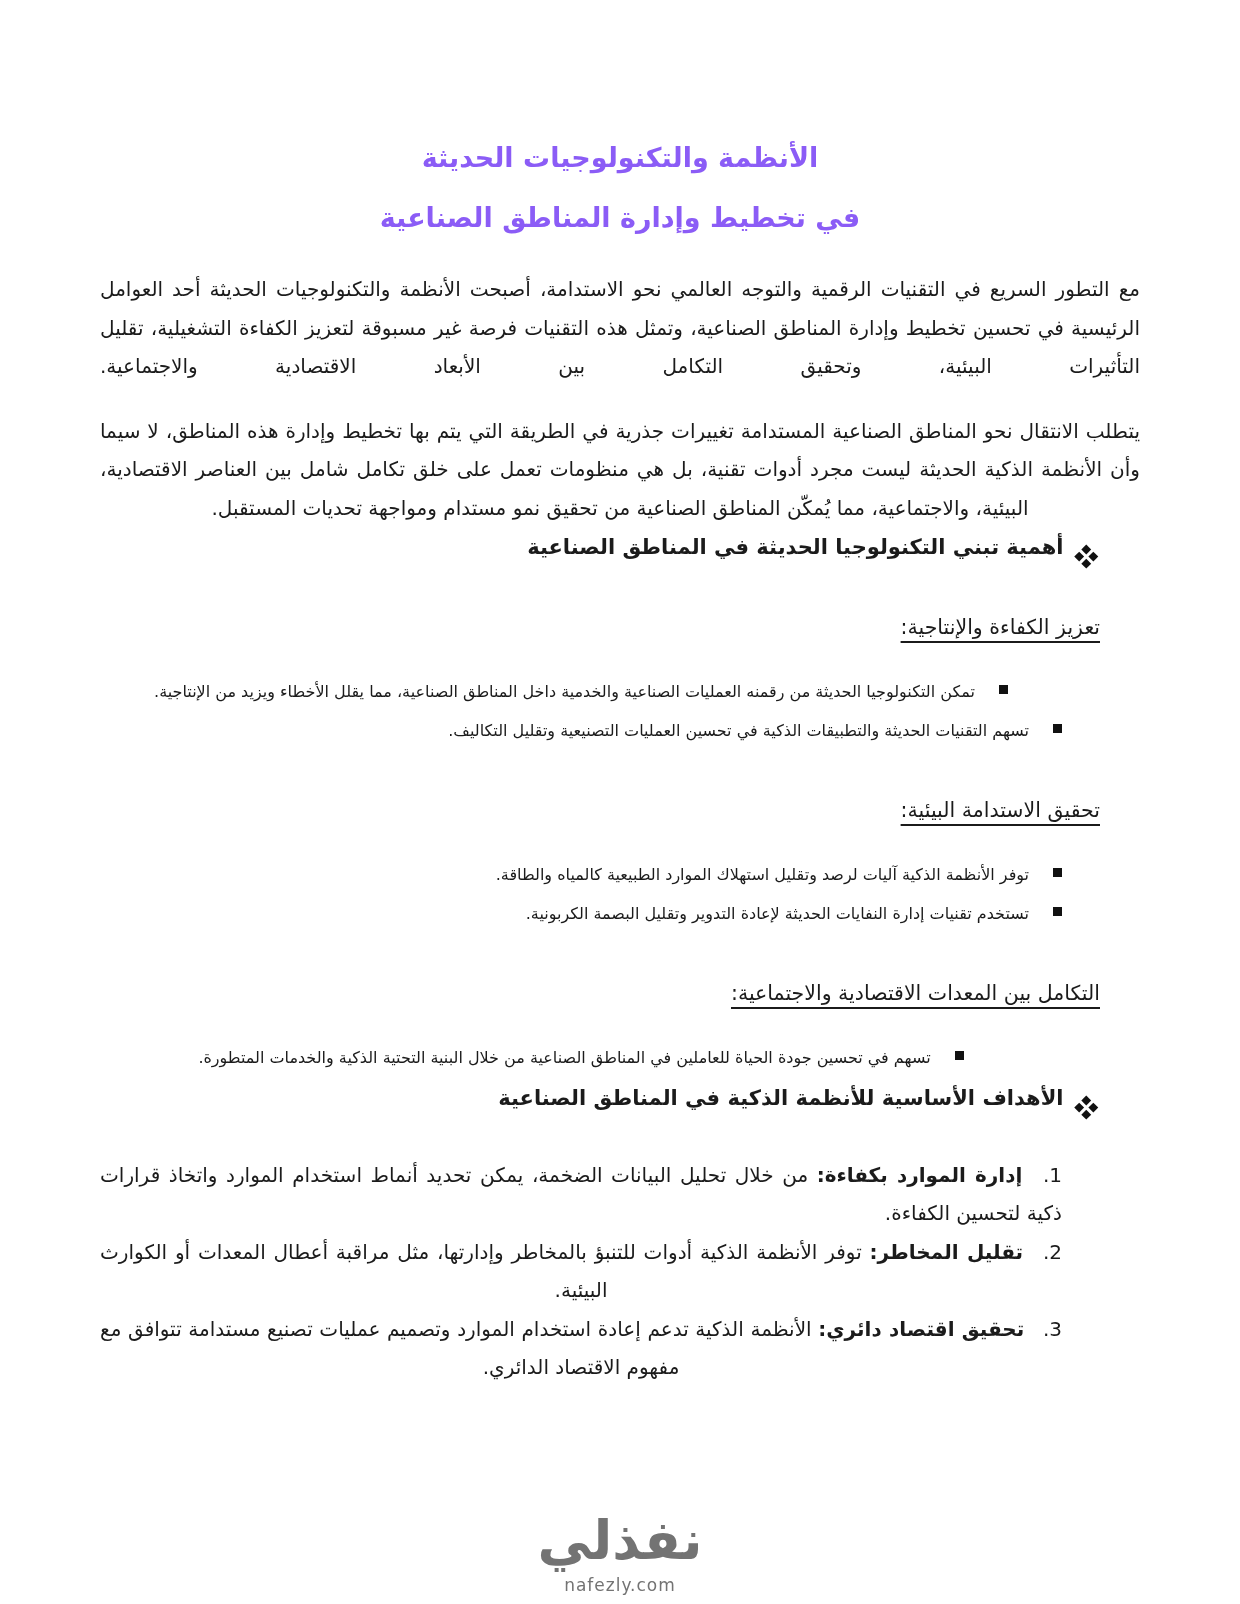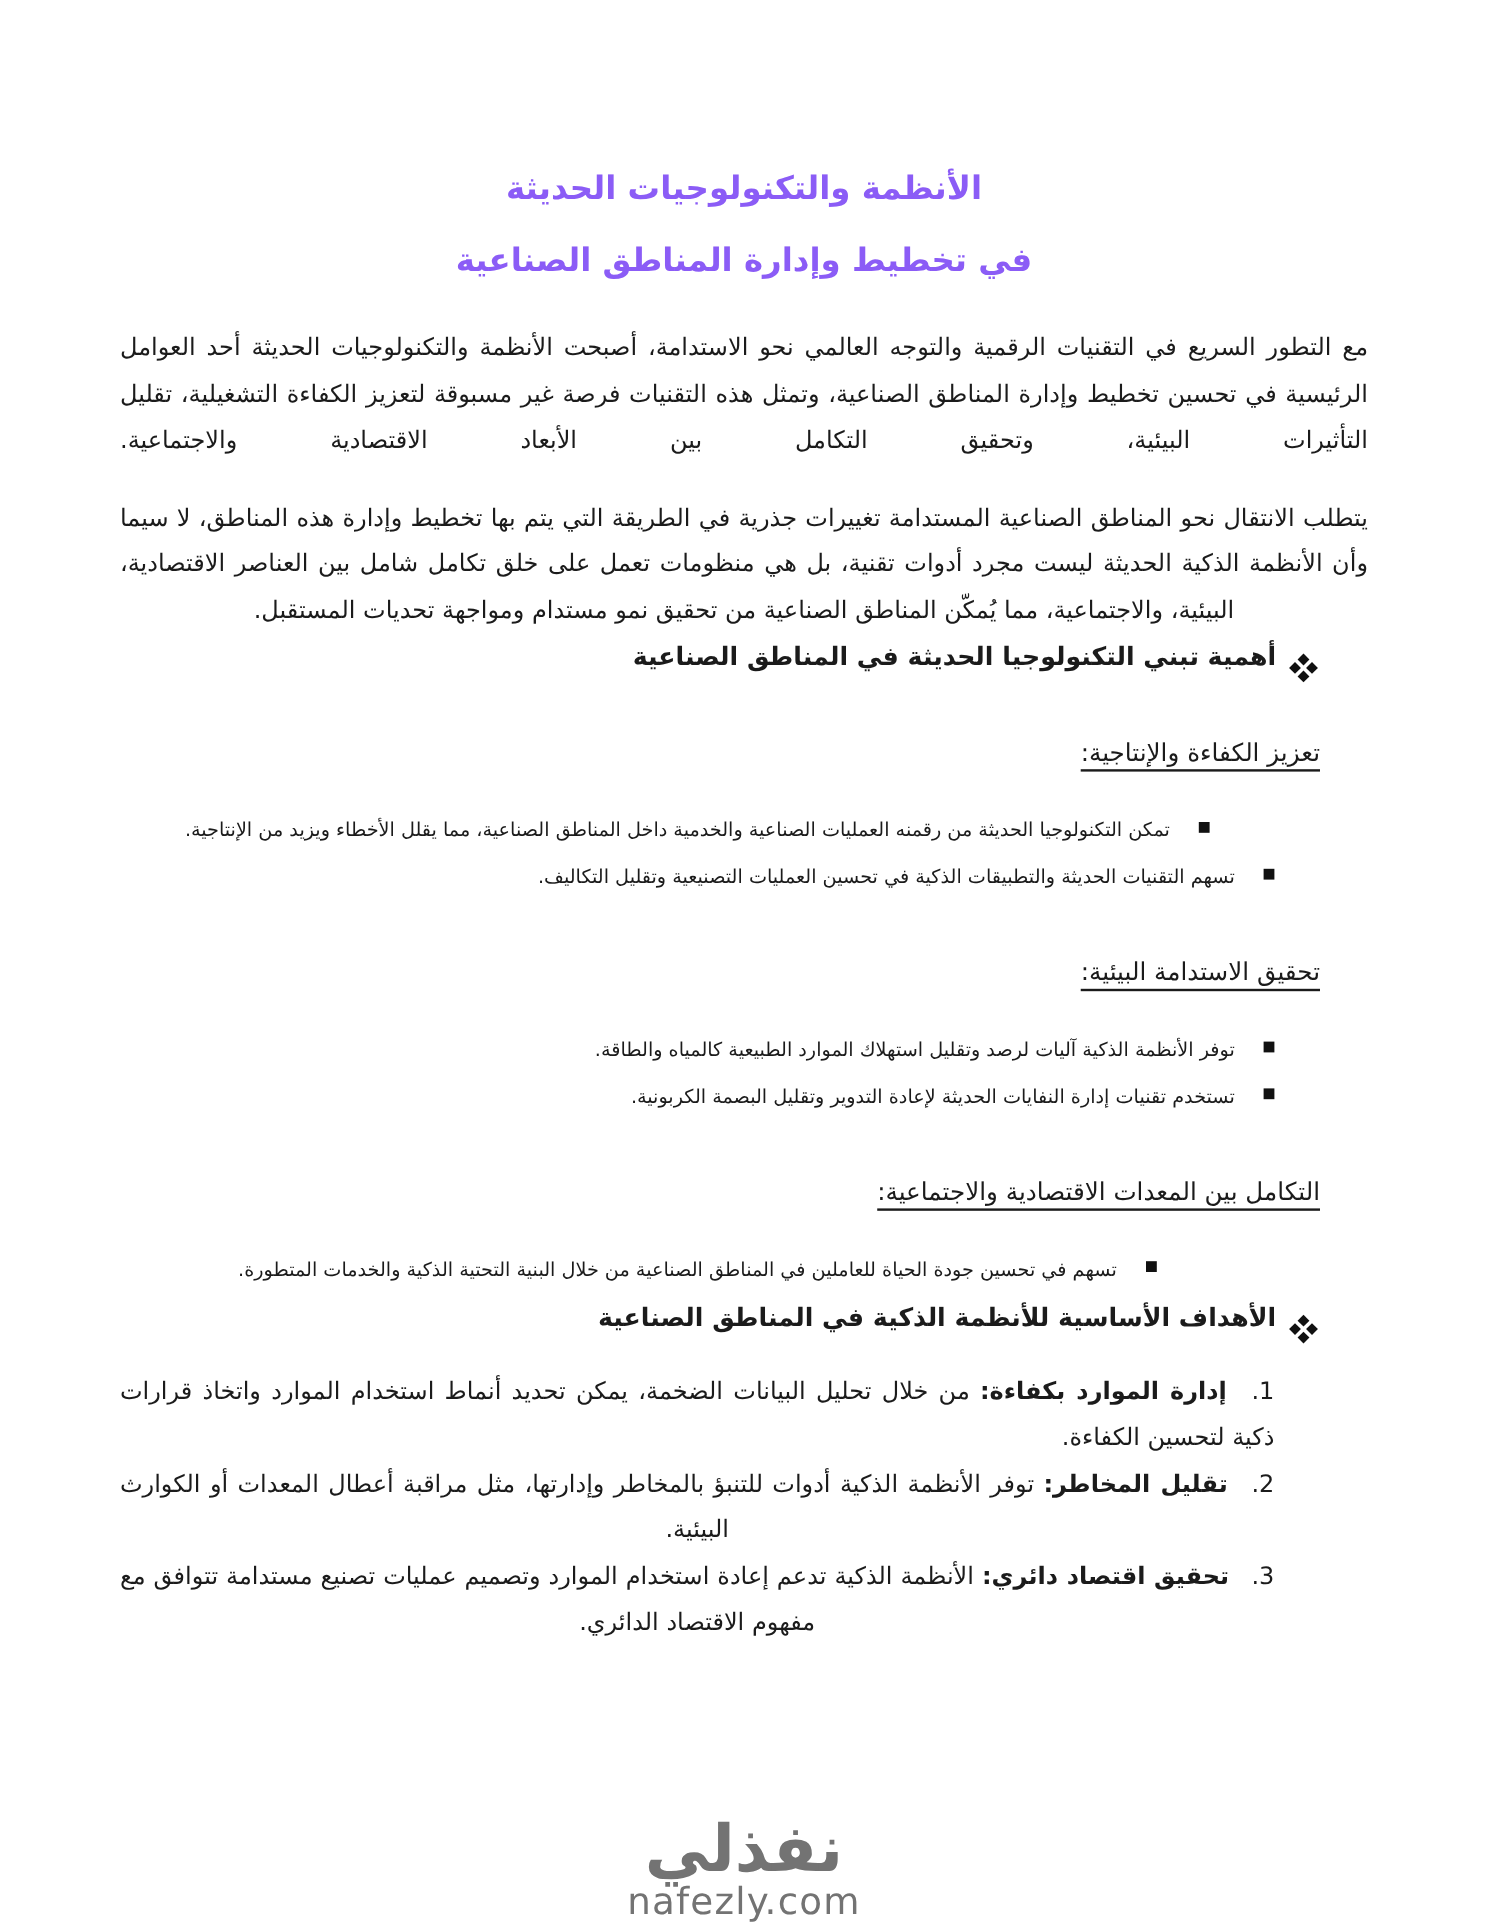--- a/index.html
+++ b/index.html
@@ -83,21 +83,21 @@
     text-align: justify;
   }
   .sq {
     display: inline-block;
     width: 9px; height: 9px;
     background: #111;
     margin-left: 24px;
     vertical-align: 3px;
   }
 
-  .nlist { margin-top: 22px; }
+  .nlist { margin-top: 38px; }
   .nli {
     padding-right: 78px;
     font-size: 20px;
     line-height: 38.5px;
     text-align: justify;
   }
   .nli .num { margin-left: 12px; }
   .nli .lead { font-weight: bold; }
 
   .watermark {
@@ -109,21 +109,21 @@
     user-select: none;
   }
   .wm-logo {
     font-size: 54px;
     font-weight: bold;
     line-height: 58px;
     direction: rtl;
     letter-spacing: 1px;
   }
   .wm-site {
-    font-size: 31px;
+    font-size: 17px;
     line-height: 27px;
     letter-spacing: 1px;
     margin-top: 2px;
   }
 </style>
 </head>
 <body>
 
 <div class="page">
 

